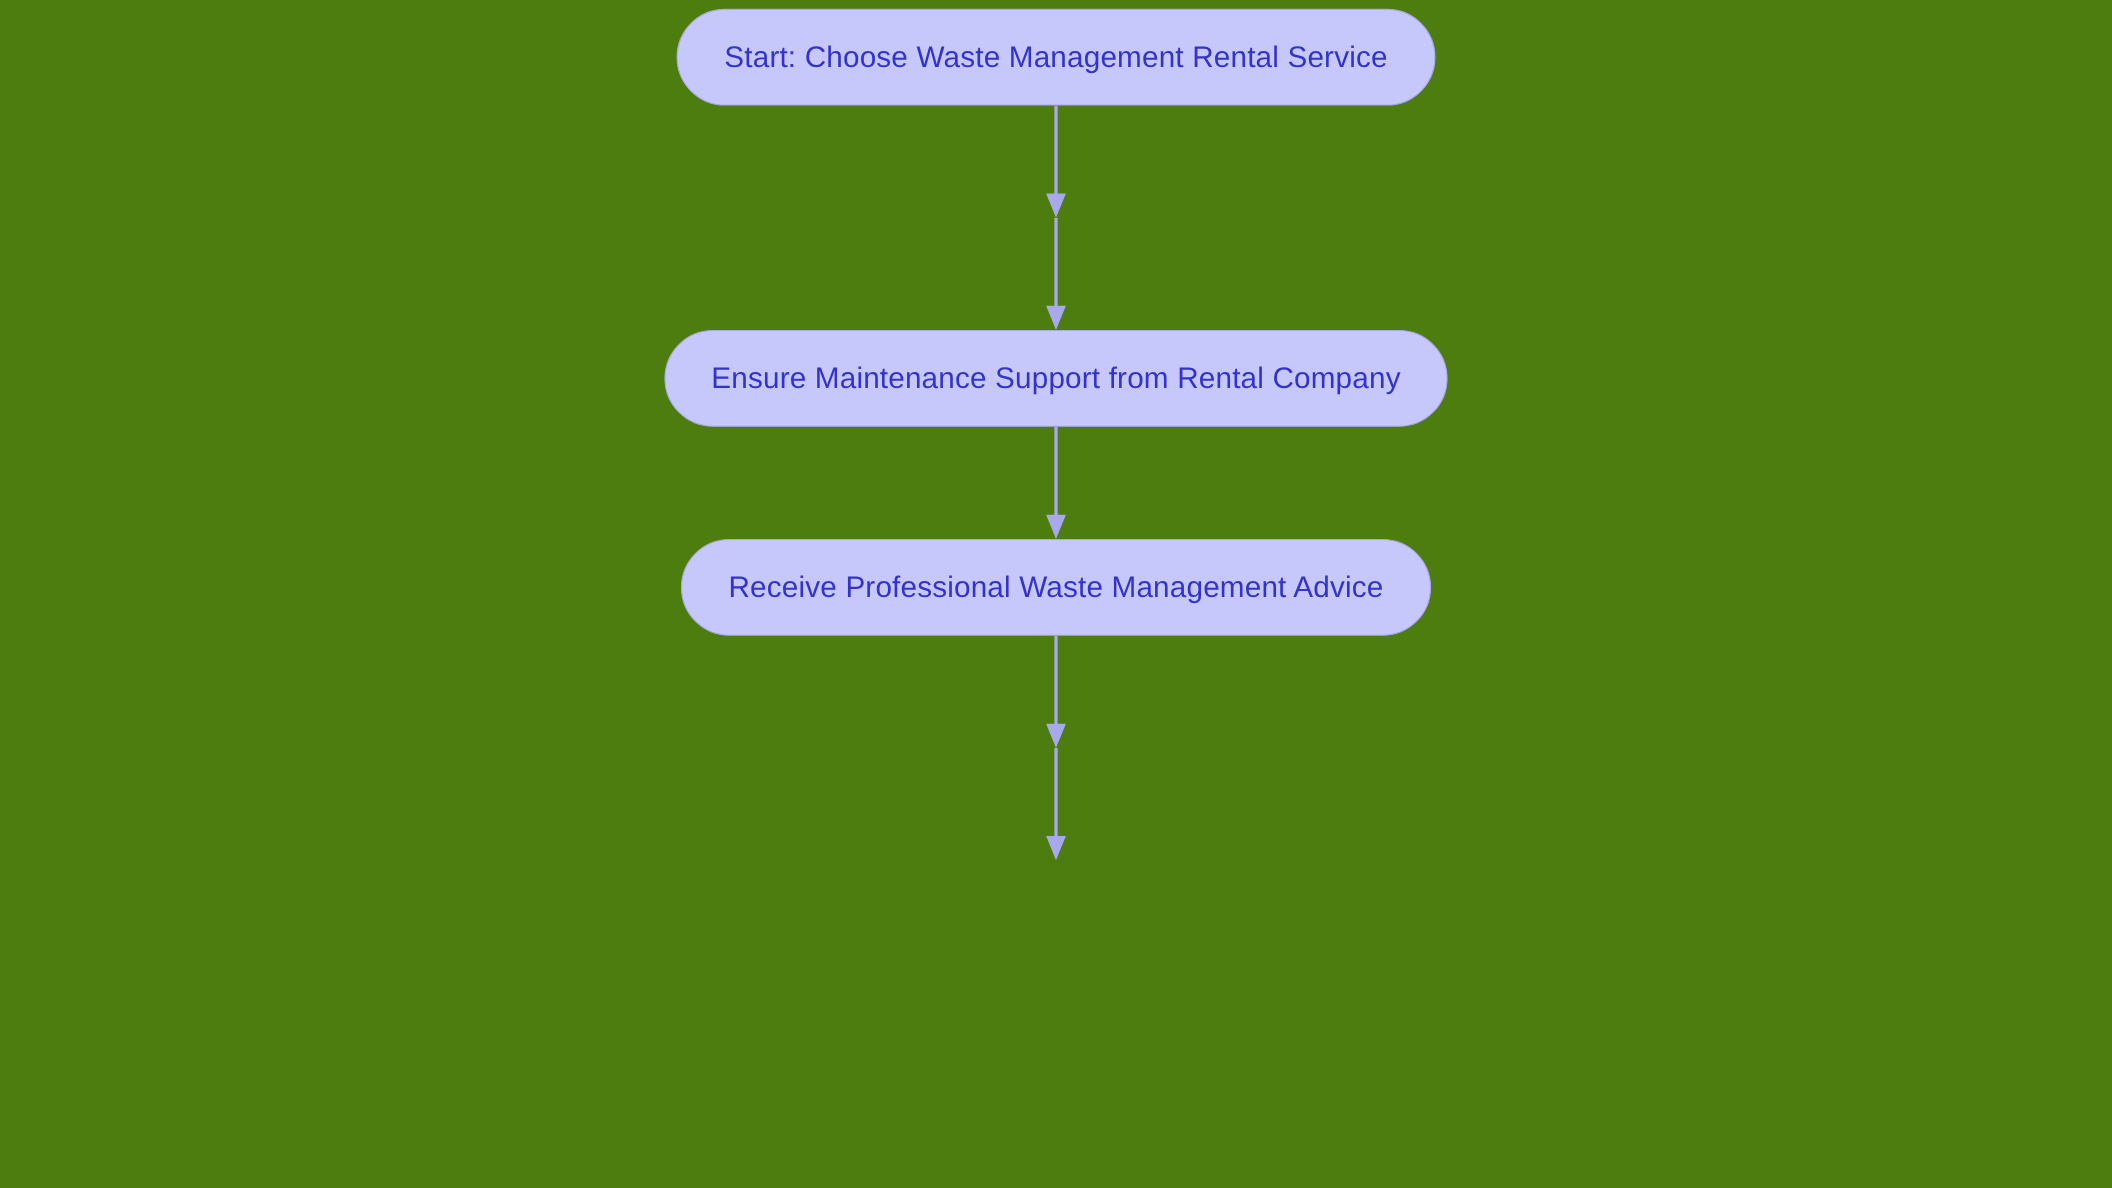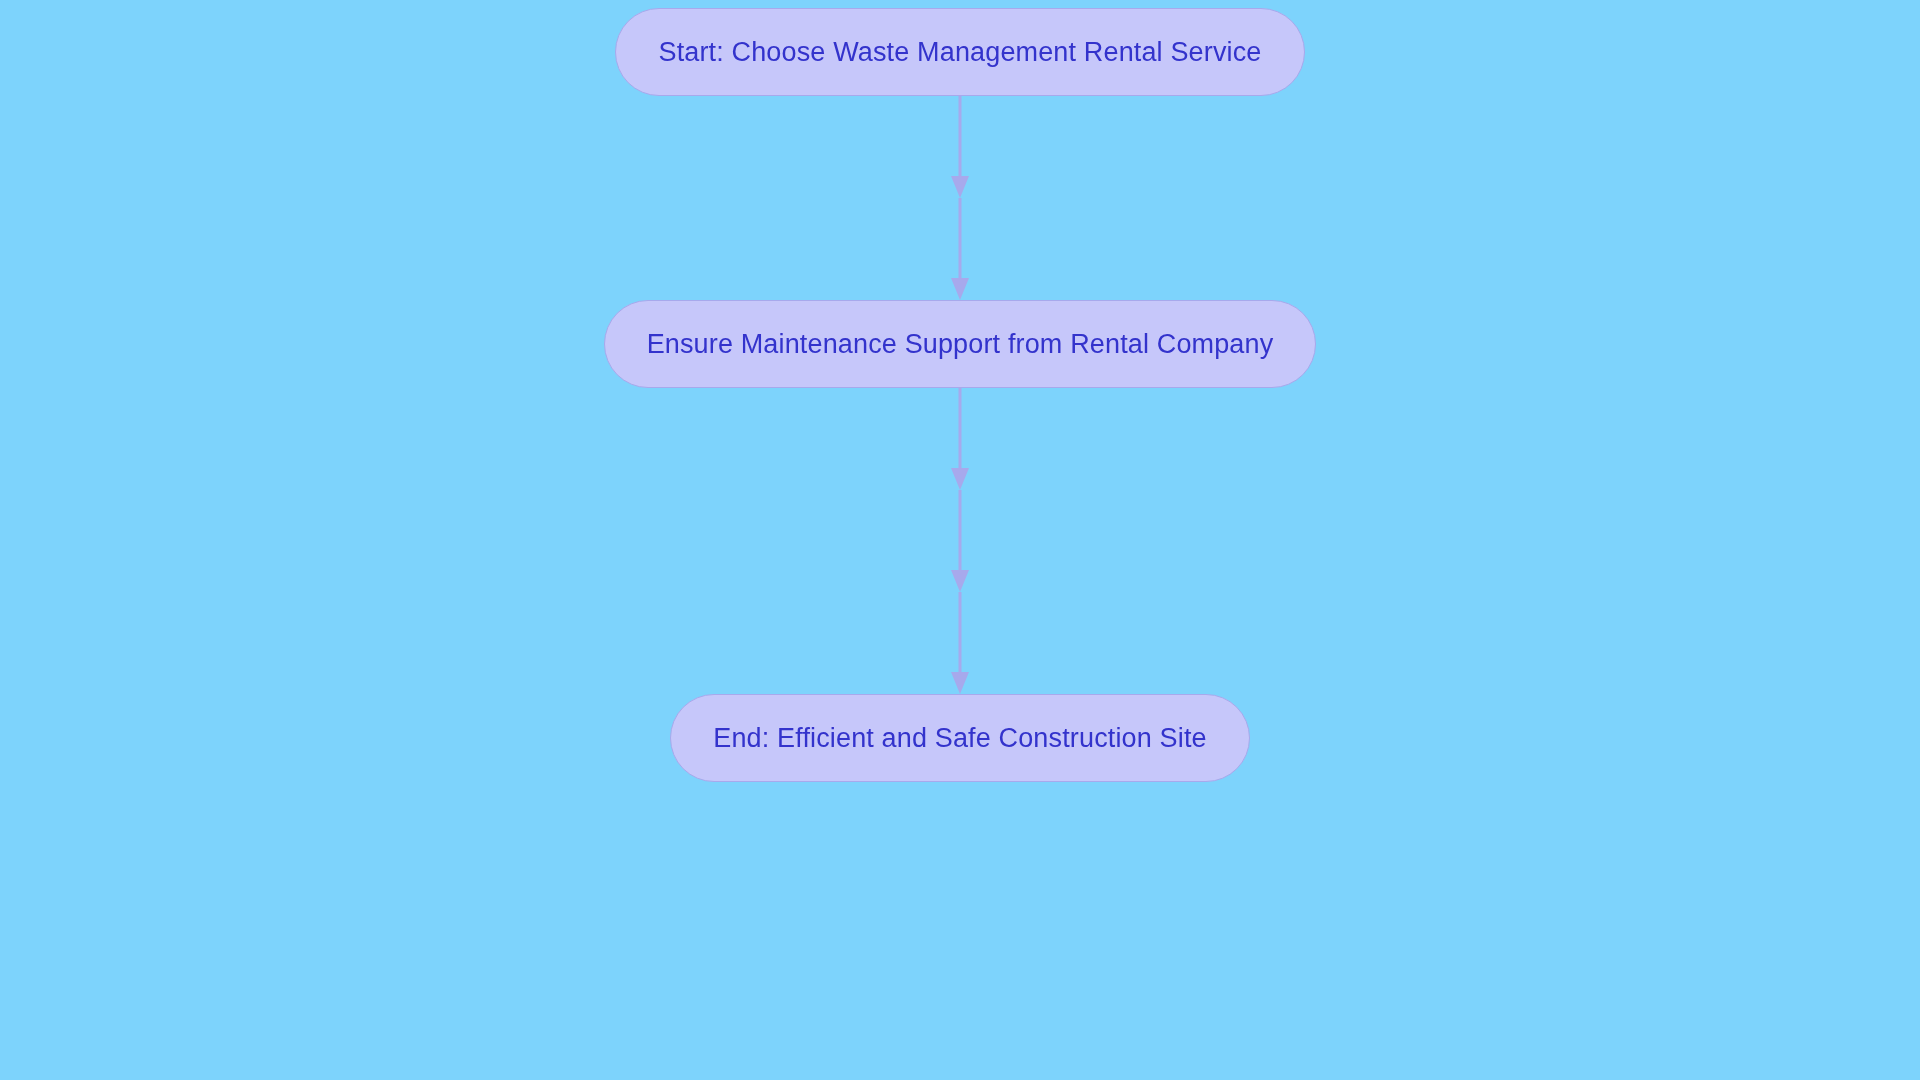--- a/index.html
+++ b/index.html
@@ -12,21 +12,21 @@
     width: 1920px;
     height: 1080px;
     font-family: "Liberation Sans", sans-serif;
     overflow: hidden;
   }
 
   #flowchart {
     position: relative;
     width: 1920px;
     height: 1080px;
-    background: #7dd3fc;
+    background: #4d7c0f;
     display: flex;
     flex-direction: column;
     align-items: center;
   }
 
   .chain {
     position: relative;
     display: flex;
     flex-direction: column;
     align-items: center;
@@ -104,34 +104,34 @@
       <span class="node-label">Ensure Maintenance Support from Rental Company</span>
     </div>
 
     <div class="connector">
       <svg viewBox="0 0 24 102" xmlns="http://www.w3.org/2000/svg">
         <line class="arrow-line" x1="12" y1="0" x2="12" y2="84"></line>
         <polygon class="arrow-head" points="12,102 3,80 21,80"></polygon>
       </svg>
     </div>
 
+    <div class="node">
+      <span class="node-label">Receive Professional Waste Management Advice</span>
+    </div>
 
     <div class="connector">
       <svg viewBox="0 0 24 102" xmlns="http://www.w3.org/2000/svg">
         <line class="arrow-line" x1="12" y1="0" x2="12" y2="84"></line>
         <polygon class="arrow-head" points="12,102 3,80 21,80"></polygon>
       </svg>
     </div>
 
 
     <div class="connector">
       <svg viewBox="0 0 24 102" xmlns="http://www.w3.org/2000/svg">
         <line class="arrow-line" x1="12" y1="0" x2="12" y2="84"></line>
         <polygon class="arrow-head" points="12,102 3,80 21,80"></polygon>
       </svg>
     </div>
 
-    <div class="node">
-      <span class="node-label">End: Efficient and Safe Construction Site</span>
-    </div>
 
   </div>
 </div>
 
 </body></html>

